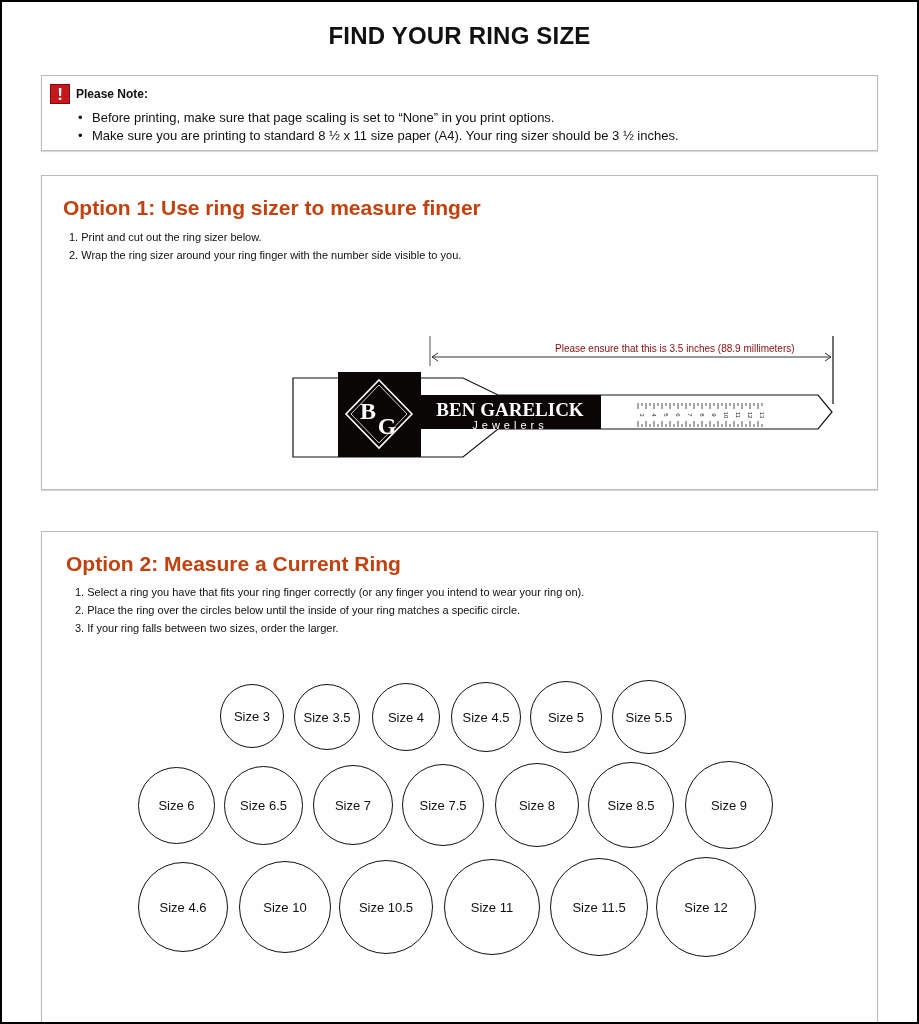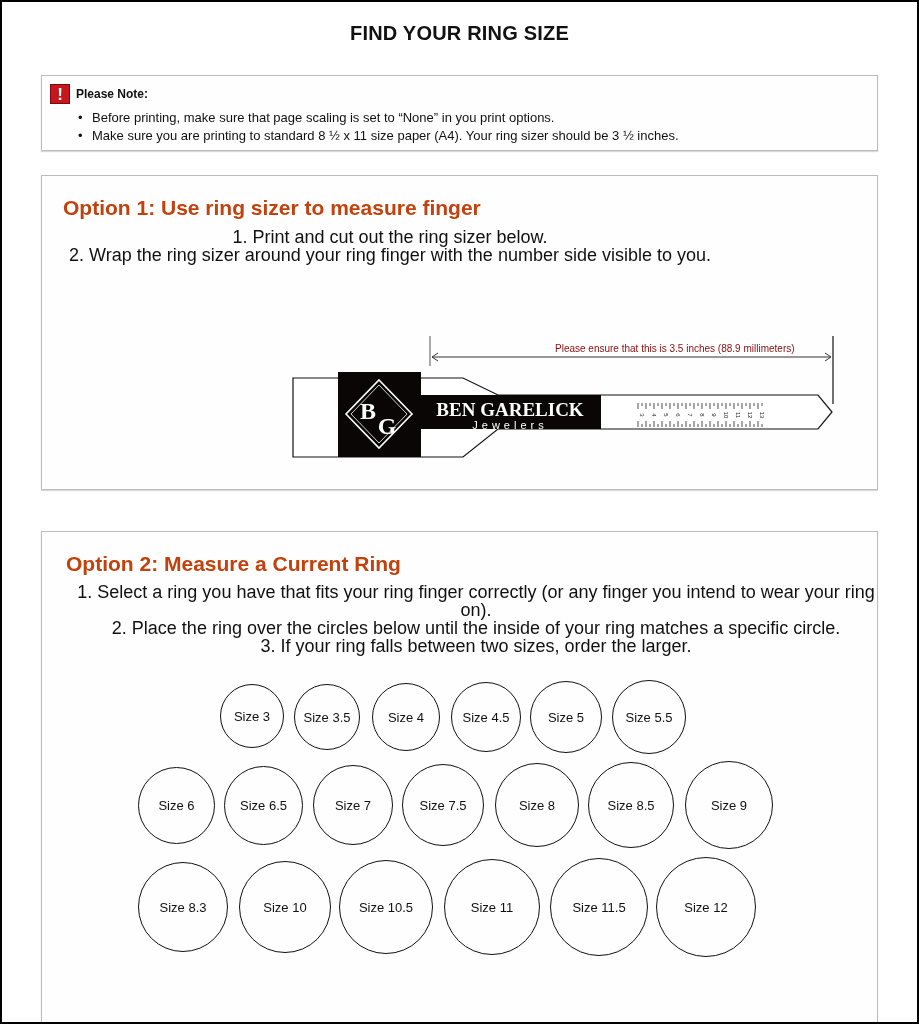--- a/index.html
+++ b/index.html
@@ -3,21 +3,21 @@
 <meta charset="utf-8">
 <style>
   html, body { margin: 0; padding: 0; }
   body {
     width: 919px; height: 1024px; box-sizing: border-box;
     border: 2px solid #000; background: #fff; position: relative; overflow: hidden;
     font-family: "Liberation Sans", sans-serif; color: #111;
   }
   .page-title {
     position: absolute; left: 0; right: 0; top: 20px; text-align: center;
-    font-size: 20px; font-weight: bold; letter-spacing: 0.2px;
+    font-size: 24px; font-weight: bold; letter-spacing: 0.2px;
   }
   .panel {
     position: absolute; left: 39px; width: 837px; box-sizing: border-box;
     border: 1px solid #bcbcbc; background: #fefefe;
     box-shadow: 0 1px 1px rgba(0,0,0,0.15);
   }
   .note { top: 73px; height: 76px; }
   .opt1 { top: 173px; height: 315px; }
   .opt2 { top: 529px; height: 571px; }
 
@@ -27,21 +27,21 @@
     color: #fff; font-weight: bold; font-size: 17px; line-height: 20px; text-align: center;
     box-sizing: border-box;
   }
   .note-title { font-size: 12px; font-weight: bold; margin-left: 6px; color: #111; }
   .note-list { position: absolute; left: 36px; top: 33px; margin: 0; padding: 0; list-style: none; font-size: 13px; line-height: 18px; }
   .note-list li::before { content: "\2022"; display: inline-block; width: 14px; }
 
   .opt-title { position: absolute; font-size: 21px; font-weight: bold; color: #c2410c; }
   .opt1 .opt-title { left: 21px; top: 20px; }
   .opt2 .opt-title { left: 24px; top: 20px; }
-  .steps { position: absolute; margin: 0; padding: 0; list-style: none; font-size: 18px; line-height: 18px; text-align: center; }
+  .steps { position: absolute; margin: 0; padding: 0; list-style: none; font-size: 11px; line-height: 18px; }
   .opt1 .steps { left: 27px; top: 52px; }
   .opt2 .steps { left: 33px; top: 51px; }
 
   .sizer { position: absolute; left: 0; top: 0; }
   .measure-label {
     position: absolute; left: 513px; top: 167px; font-size: 10px; color: #8a0d0d; text-align: center;
   }
 
   .circle {
     position: absolute; border: 1.2px solid #111; border-radius: 50%; box-sizing: border-box;
@@ -222,21 +222,21 @@
       <span>Size 8</span>
     </div>
   <div class="circle" style="left:546px;top:230px;width:86px;height:86px;">
       <span>Size 8.5</span>
     </div>
   <div class="circle" style="left:643px;top:229px;width:88px;height:88px;">
       <span>Size 9</span>
     </div>
 
   <div class="circle" style="left:96px;top:330px;width:90px;height:90px;">
-      <span>Size 8.3</span>
+      <span>Size 4.6</span>
     </div>
   <div class="circle" style="left:197px;top:329px;width:92px;height:92px;text-align:right;">
       <span>Size 10</span>
     </div>
   <div class="circle" style="left:297px;top:328px;width:94px;height:94px;">
       <span>Size 10.5</span>
     </div>
   <div class="circle" style="left:402px;top:327px;width:96px;height:96px;">
       <span>Size 11</span>
     </div>

